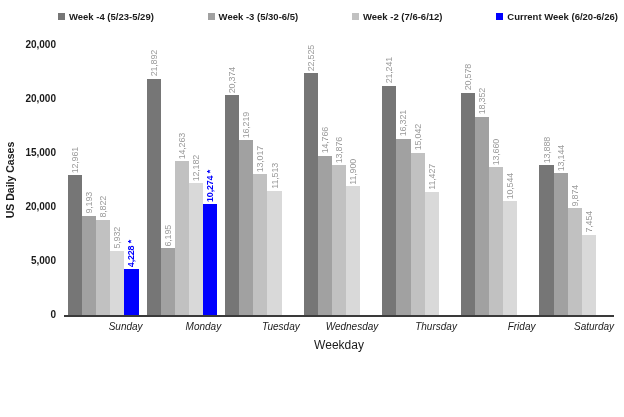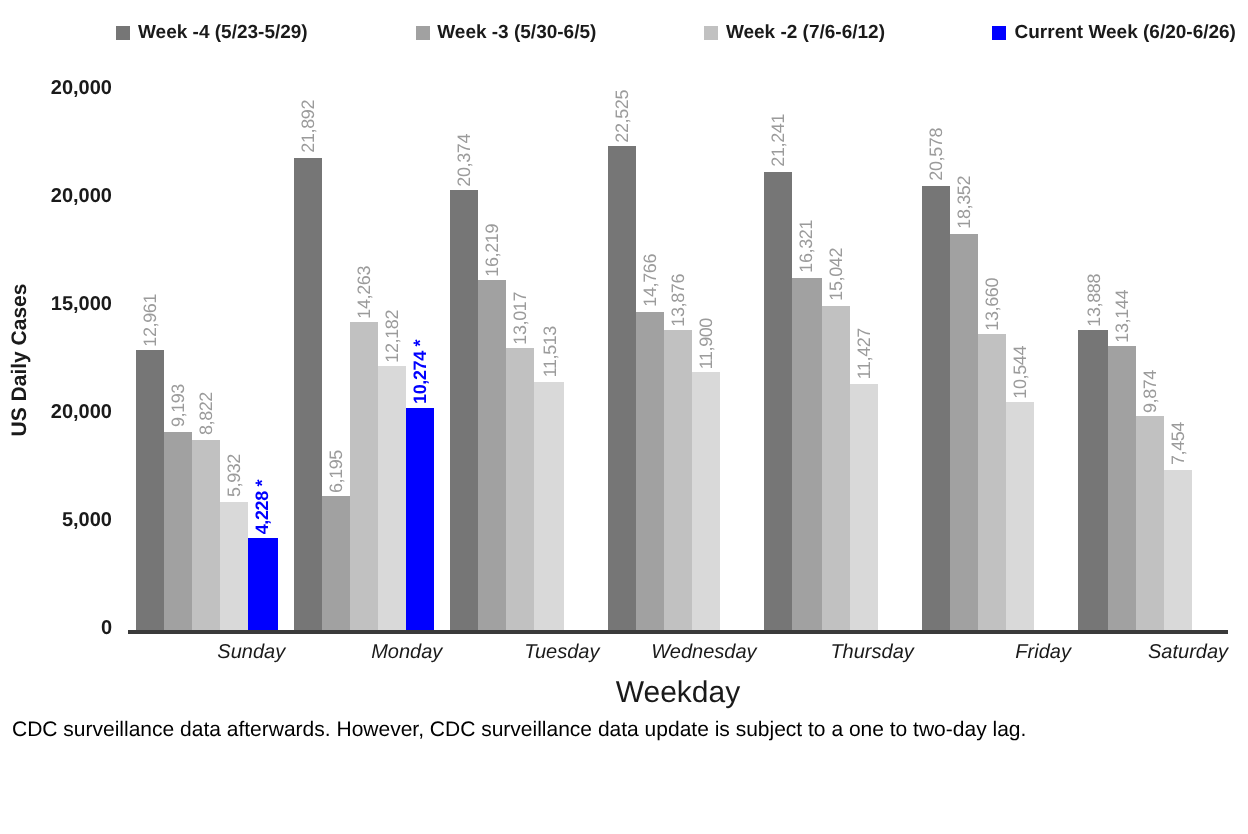--- a/index.html
+++ b/index.html
@@ -30,21 +30,21 @@
   .bar-slot { flex:1 1 0; height:100%; display:flex; flex-direction:column; justify-content:flex-end; align-items:center; min-width:0; }
   .bar { width:100%; }
   .vlabel {
     writing-mode:vertical-rl; transform:rotate(180deg);
     font-size:9px; line-height:10px; white-space:nowrap; margin-bottom:2px; letter-spacing:-0.2px;
   }
   .vlabel.bold { font-weight:700; }
   
   .x-labels { position:absolute; left:64px; top:321px; width:550px; display:flex; }
   .xtick { flex:1 1 0; text-align:right; font-size:10px;font-style:italic; }
-  .x-title { position:absolute; left:64px; top:338px; width:550px; text-align:center; font-size:15px; }
+  .x-title { position:absolute; left:64px; top:338px; width:550px; text-align:center; font-size:12px; }
   
   .footer { position:absolute; left:6px; top:358px; right:4px; font-size:10.5px; line-height:15px; color:#000; }
 </style>
 </head>
 <body>
 
 <div class="page">
   <div class="legend" id="legend">
       <div class="legend-item">
         <span class="legend-swatch" style="background: rgb(118, 118, 118);"></span>
@@ -221,15 +221,14 @@
       <div class="xtick">Monday</div>
       <div class="xtick">Tuesday</div>
       <div class="xtick">Wednesday</div>
       <div class="xtick">Thursday</div>
       <div class="xtick">Friday</div>
       <div class="xtick">Saturday</div>
     </div>
   <div class="x-title">Weekday</div>
 
   <div class="footer">
-    <div>CDC surveillance data afterwards.  However, CDC surveillance data update is subject to a one to two-day lag.</div>
   </div>
 </div>
 
 </body></html>

